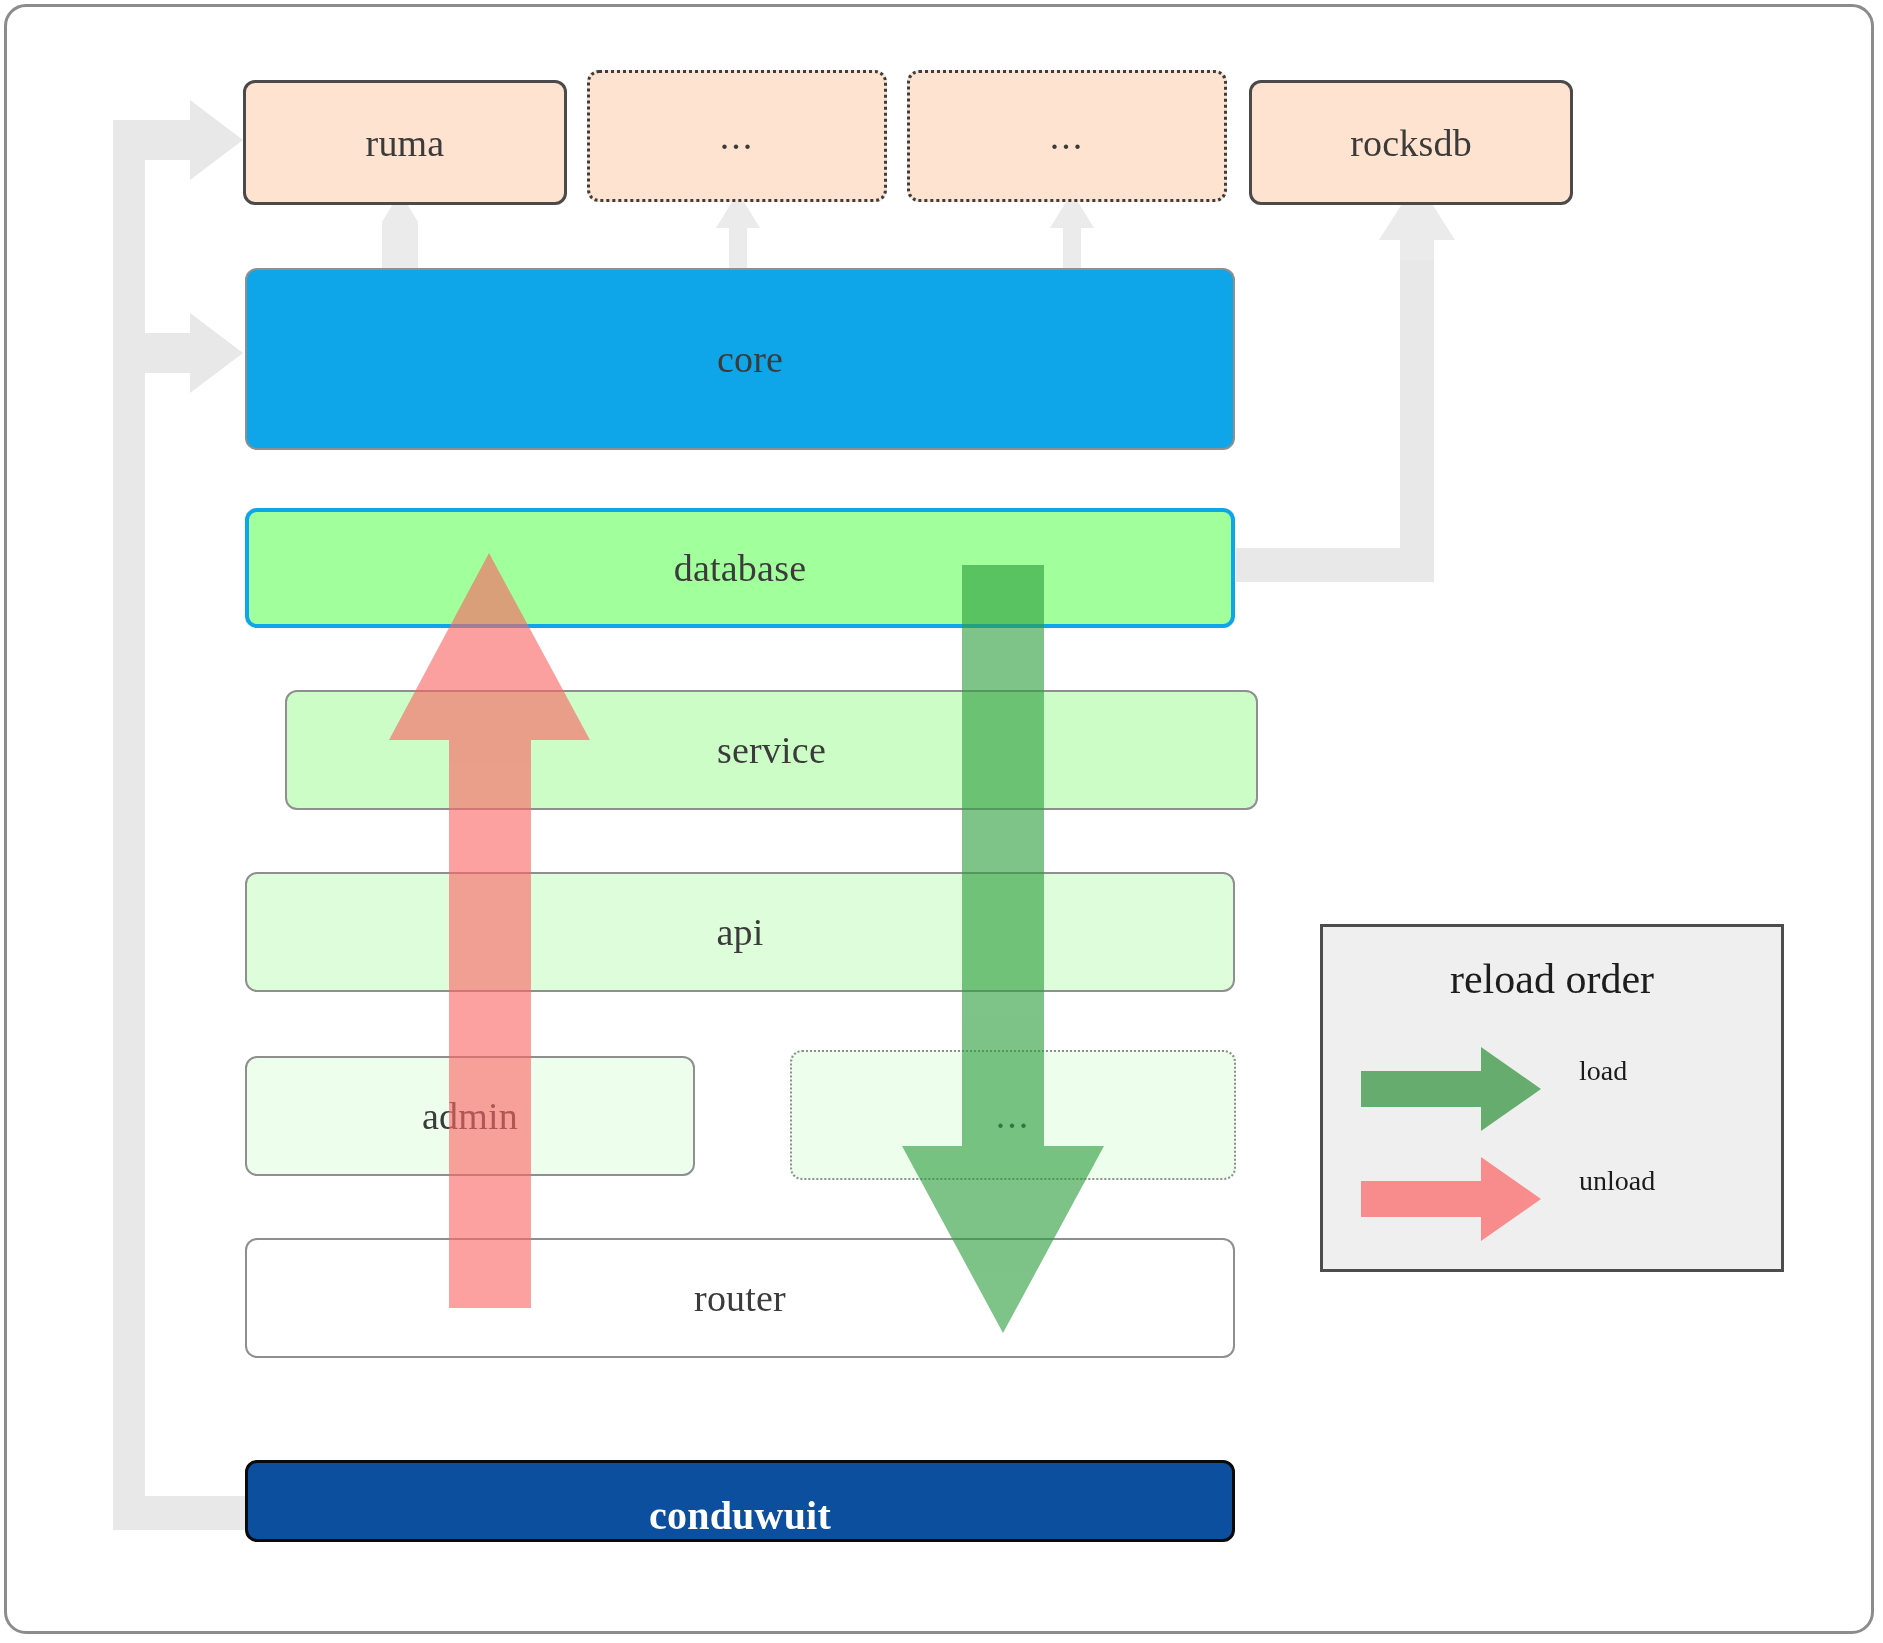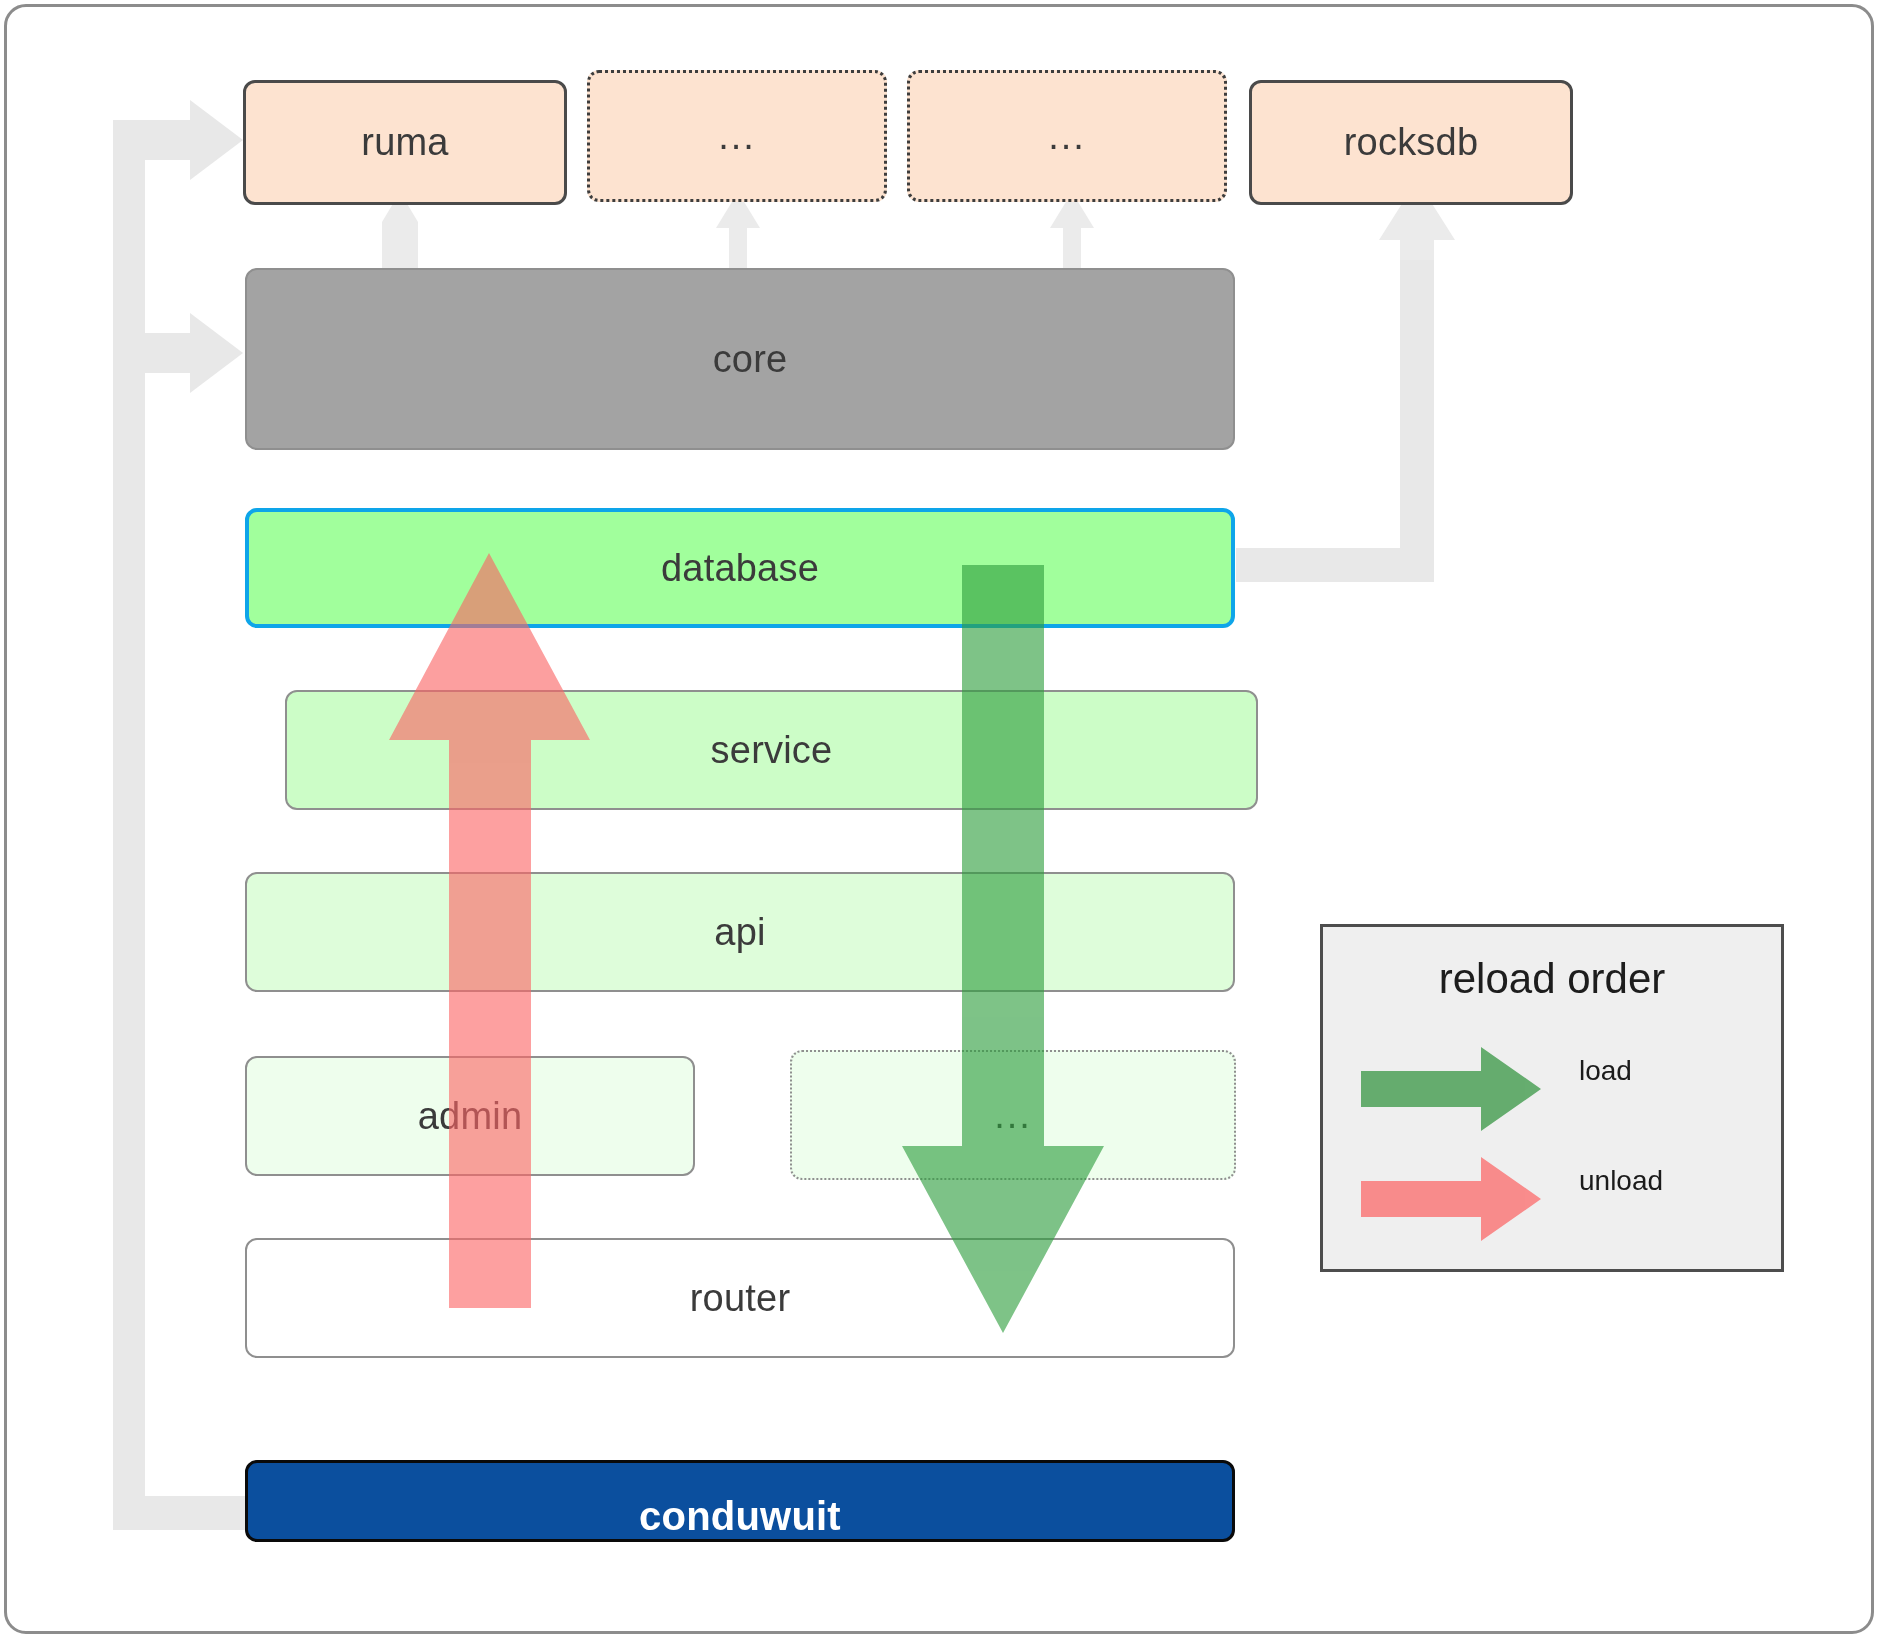--- a/index.html
+++ b/index.html
@@ -9,20 +9,21 @@
   }
   body {
     font-family: "Liberation Sans", sans-serif;
   }
   #canvas {
     position: relative;
     width: 1883px;
     height: 1643px;
     background: #ffffff;
     overflow: hidden;
+    font-family: Liberation Serif, serif;
   }
   
   .outer-frame {
     position: absolute;
     left: 4px;
     top: 4px;
     width: 1870px;
     height: 1630px;
     border: 3px solid #8c8c8c;
     border-radius: 22px;
@@ -48,21 +49,21 @@
   }
   .node.dep {
     background: #fde3d0;
     border: 3px solid #4a4a4a;
     font-size: 38px;
   }
   .node.dep.dotted {
     border: 3px dotted #3d3d3d;
   }
   .node.core {
-    background: #a3a3a3;
+    background: #0ea5e9;
     border: 2px solid #8f8f8f;
     padding-left: 20px;
   }
   .node.database {
     background: #a1ff9c;
     border: 4px solid #0ea5e9;
   }
   .node.service {
     background: #ccfdc7;
     border: 2px solid #8f8f8f;

